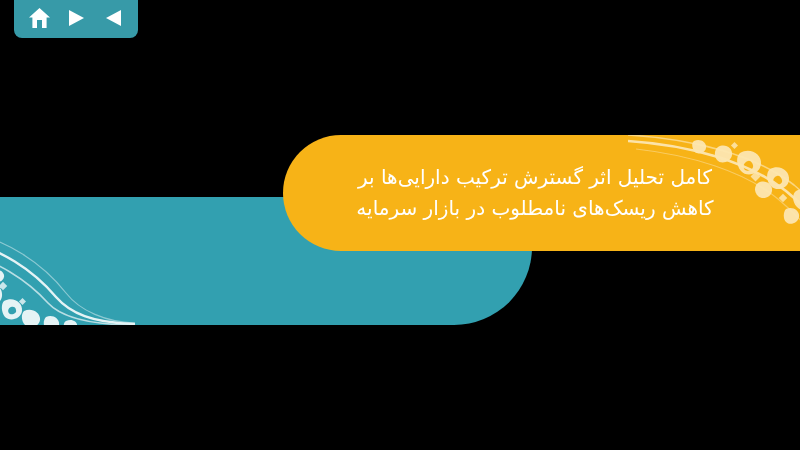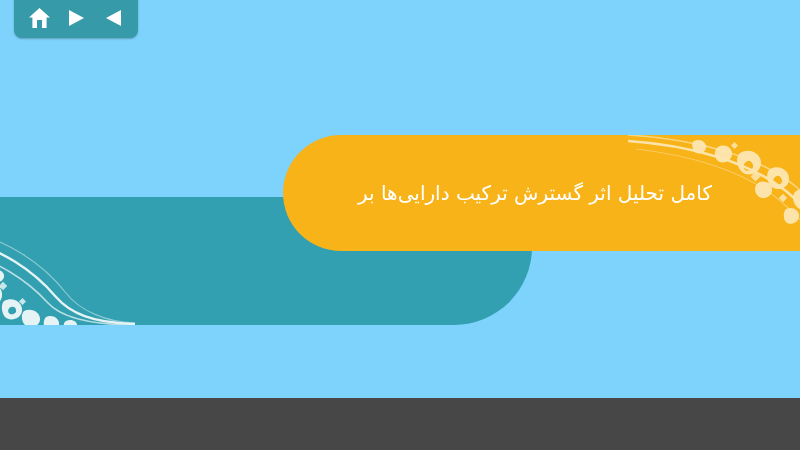--- a/index.html
+++ b/index.html
@@ -12,22 +12,22 @@
     overflow: hidden;
     background: #474747;
     font-family: "DejaVu Sans", sans-serif;
     position: relative;
   }
 
   #stage {
     position: absolute;
     inset: 0;
     width: 800px;
-    height: 398px;
-    background: #7dd3fc;
+    height: 450px;
+    background: #000000;
     overflow: hidden;
   }
 
   
   #navbar {
     position: absolute;
     left: 14px;
     top: -10px;
     width: 124px;
     height: 48px;
@@ -174,20 +174,21 @@
       <g fill="#fdf0cd" opacity="0.85">
         <rect x="124" y="38" width="7" height="7" transform="rotate(45 127.5 41.5)"></rect>
         <rect x="152" y="60" width="6" height="6" transform="rotate(45 155 63)"></rect>
         <rect x="176" y="86" width="5" height="5" transform="rotate(45 178.5 88.5)"></rect>
         <rect x="104" y="8" width="5" height="5" transform="rotate(45 106.5 10.5)"></rect>
       </g>
     </svg>
 
     <div id="title-block">
       <div class="title-line">کامل تحلیل اثر گسترش ترکیب دارایی‌ها بر</div>
+      <div class="title-line">کاهش ریسک‌های نامطلوب در بازار سرمایه</div>
     </div>
   </div>
 
   <div id="navbar">
     <button class="nav-btn" title="">
       <span>
         <svg width="17" height="18" viewBox="0 0 17 18" aria-hidden="true">
           <polygon points="16,1 16,17 1,9" fill="#ffffff"></polygon>
         </svg>
       </span>

